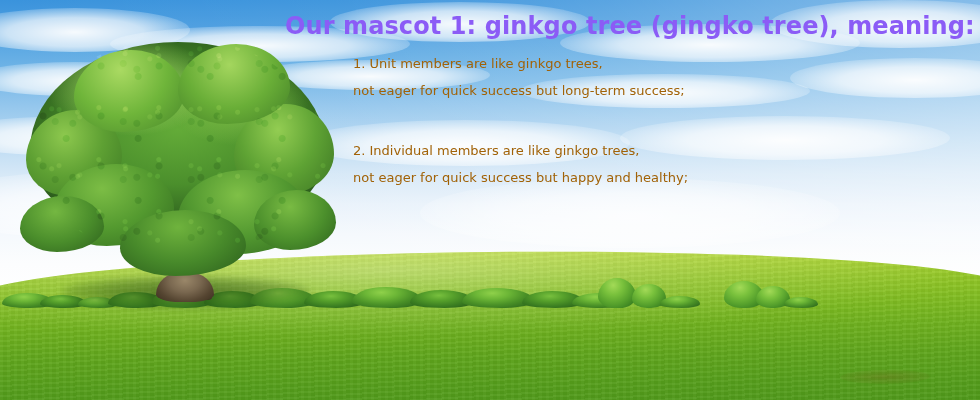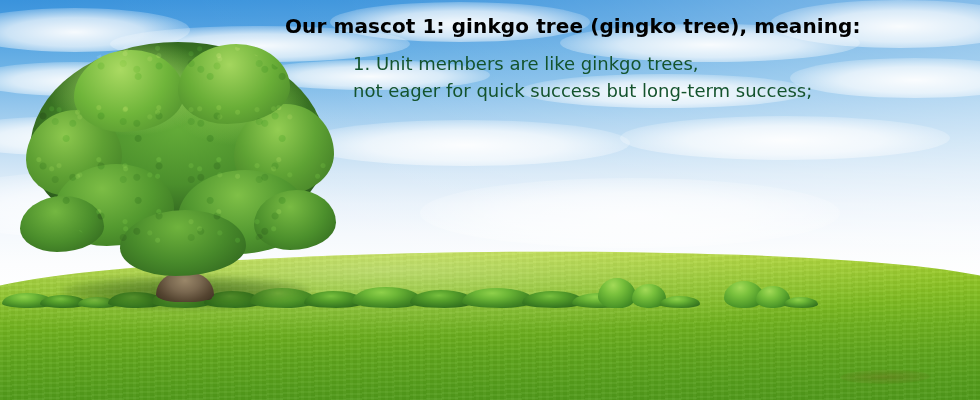--- a/index.html
+++ b/index.html
@@ -266,33 +266,33 @@
   .text-block {
     position: absolute;
     left: 0; top: 0;
     width: 980px;
     height: 400px;
   }
   .headline {
     position: absolute;
     left: 285px;
     top: 13px;
-    font-size: 20px;
+    font-size: 24px;
     font-weight: bold;
     letter-spacing: 0.1px;
-    color: #000000;
+    color: #8b5cf6;
     white-space: pre;
     line-height: 26px;
   }
   .para {
     position: absolute;
     left: 353px;
-    font-size: 18px;
+    font-size: 13px;
     font-weight: normal;
-    color: #14532d;
+    color: #a16207;
     line-height: 27px;
     white-space: pre-line;
   }
   .para-1 { top: 50px; }
   .para-2 { top: 137px; }
   .para-3 { top: 224px; }
 </style>
 </head>
 <body>
 
@@ -370,16 +370,18 @@
 
     <div class="tree-texture"></div>
   </div>
 
   <div class="text-block">
     <div class="headline">Our mascot 1: ginkgo tree (gingko tree), meaning:</div>
 
     <div class="para para-1">1. Unit members are like ginkgo trees,
 not eager for quick  success but long-term success;</div>
 
+    <div class="para para-2">2. Individual members are like ginkgo trees,
+not eager for quick success but happy and healthy;</div>
 
   </div>
 
 </div>
 
 </body></html>

